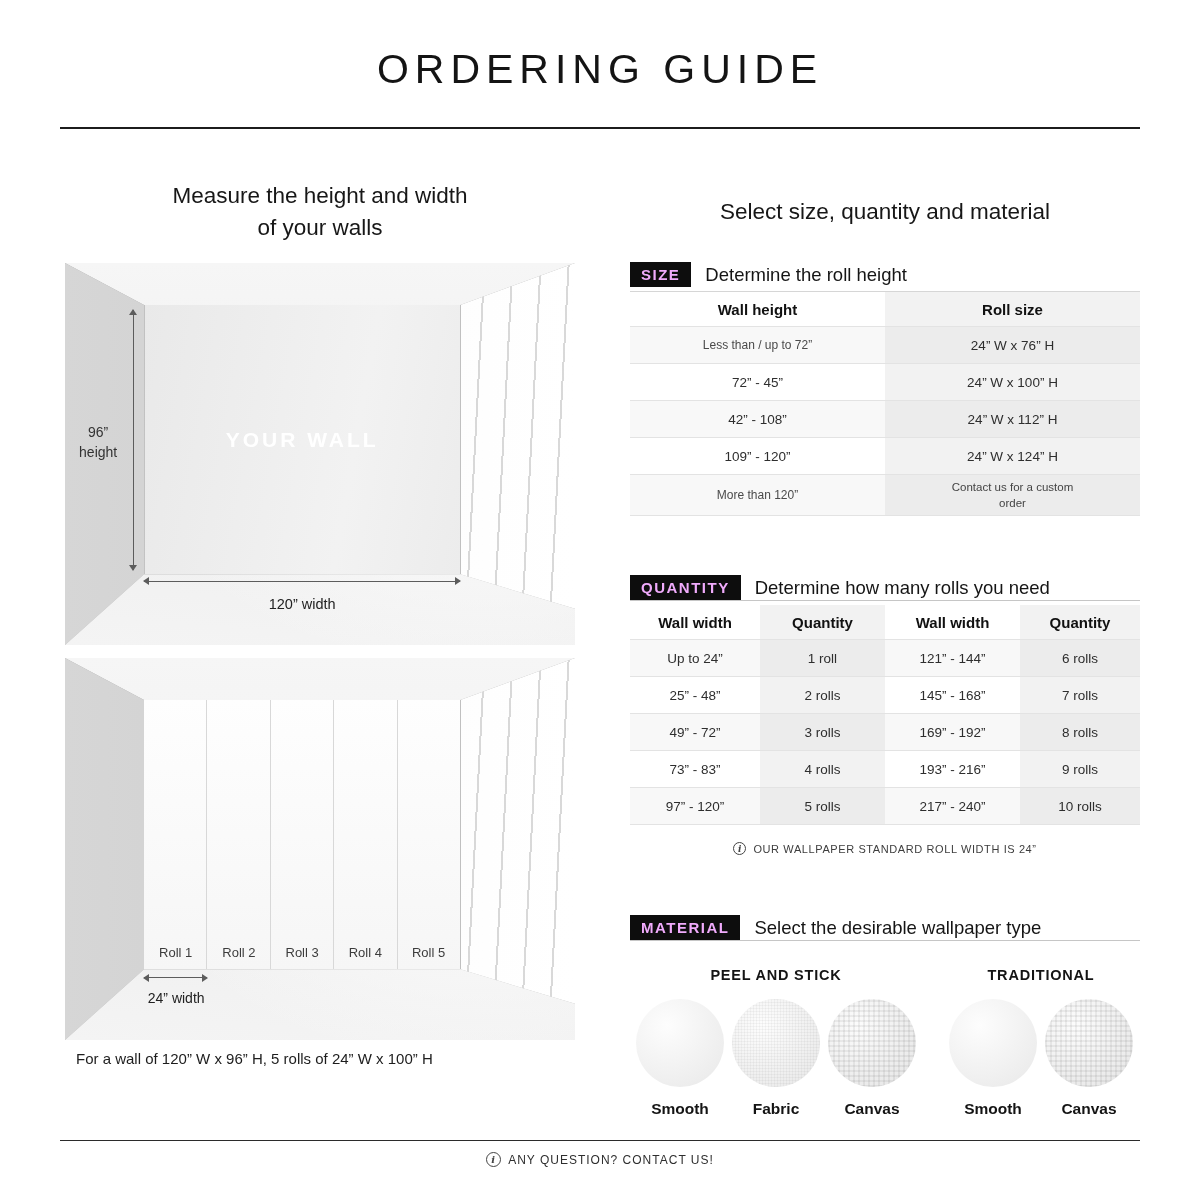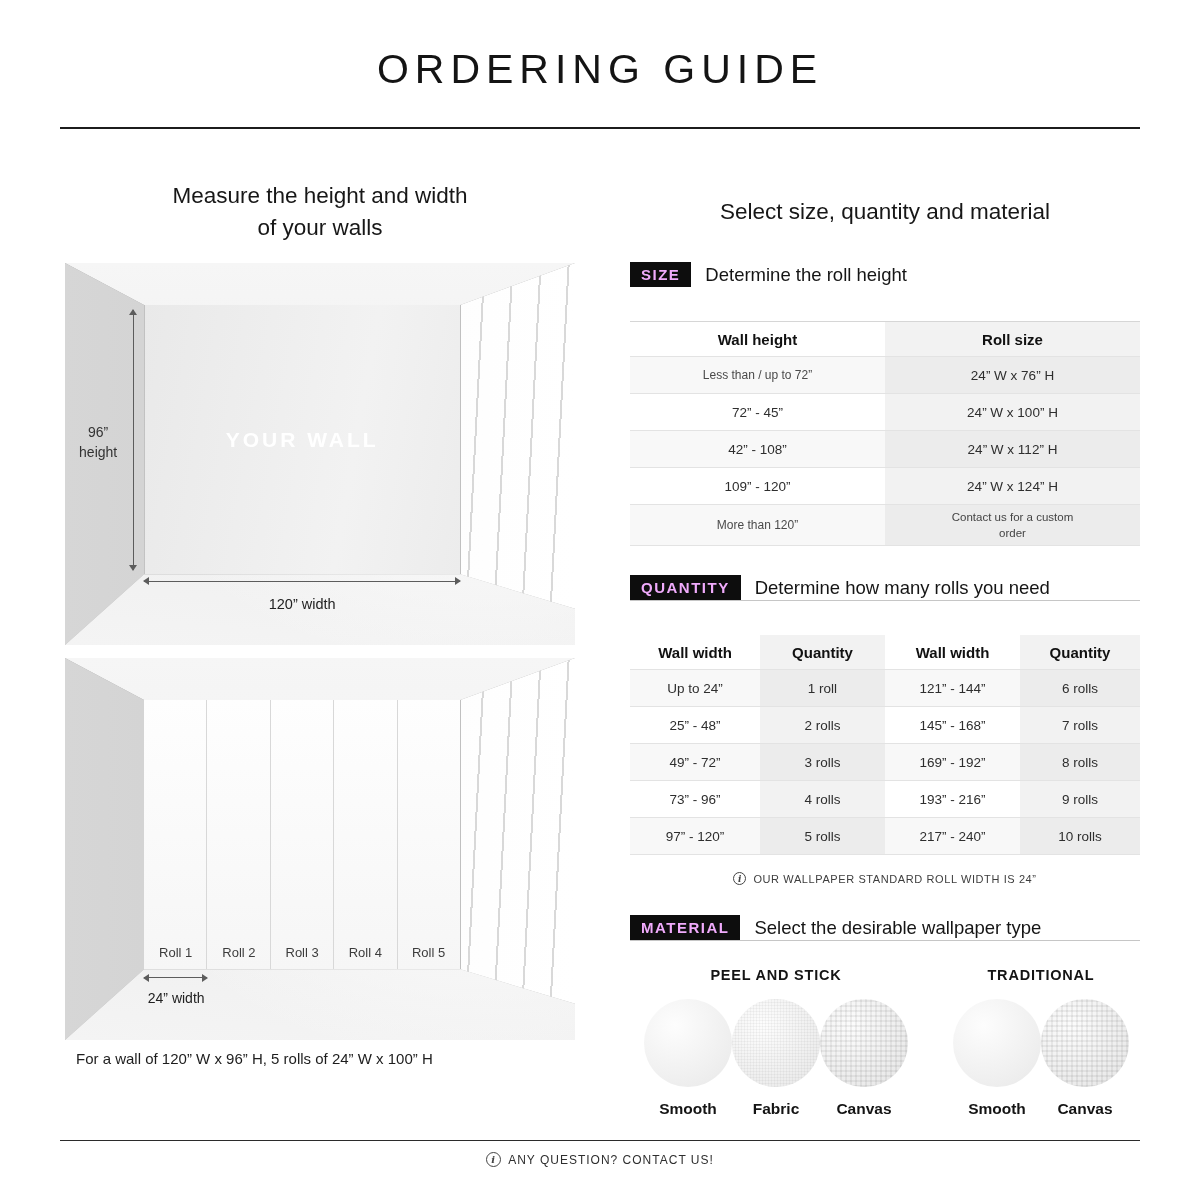--- a/index.html
+++ b/index.html
@@ -69,21 +69,21 @@
   .section { position: absolute; left: 630px; width: 510px; }
   .sec-size { top: 262px; }
   .sec-quantity { top: 575px; }
   .sec-material { top: 915px; }
   .section-head { display: flex; align-items: center; gap: 14px; }
   .section-head.underlined { border-bottom: 1px solid #c6c6c6; }
   .badge { background: #0d0d0d; color: #f0abfc; font-weight: 700; font-size: 15px; letter-spacing: 1.5px; padding: 4px 11px; white-space: nowrap; }
   .subtitle { font-size: 18.5px; color: #151515; white-space: nowrap; }
 
   
-  .tbl { margin-top: 34px; }
+  .tbl { margin-top: 4px; }
   .tbl.bordered-top { border-top: 1px solid #d6d6d6; }
   .t-row { display: grid; border-bottom: 1px solid #e3e3e3; }
   .size-grid { grid-template-columns: 1fr 1fr; }
   .qty-grid { grid-template-columns: 130px 125px 135px 120px; }
   .cell { min-height: 36px; display: flex; align-items: center; justify-content: center; text-align: center;
     font-size: 13.5px; color: #2e2e2e; padding: 2px 6px; }
   .head-cell { font-weight: 700; font-size: 15px; color: #111; min-height: 34px; }
   .gray { background: #f2f2f2; }
   .striped .t-row:nth-child(even) .cell { background: #f8f8f8; }
   .striped .t-row:nth-child(even) .cell.gray { background: #ececec; }
@@ -96,21 +96,21 @@
   .info-icon { display: inline-flex; align-items: center; justify-content: center; width: 13px; height: 13px;
     border: 1px solid #444; border-radius: 50%; font-size: 9px; font-weight: 700; color: #444;
     font-family: "DejaVu Serif", serif; font-style: italic; flex: none; }
   .footer-note .info-icon { width: 15px; height: 15px; font-size: 10px; }
 
   
   .mat-groups { margin-top: 26px; display: flex; justify-content: space-between; }
   .mat-group-peel { width: 292px; }
   .mat-group-trad { width: 198px; }
   .mat-title { text-align: center; font-weight: 700; font-size: 14.5px; letter-spacing: 0.8px; color: #141414; margin-bottom: 16px; }
-  .swatch-row { display: flex; justify-content: center; }
+  .swatch-row { display: flex; gap: 8px; justify-content: center; }
   .swatch { display: flex; flex-direction: column; align-items: center; gap: 13px; }
   .circle { width: 88px; height: 88px; border-radius: 50%; flex: none;
     background: radial-gradient(circle at 35% 30%, #fdfdfd, #ededed 75%, #e4e4e4); }
   .circle.fabric { background:
       repeating-linear-gradient(0deg, rgba(0,0,0,0.035) 0 1px, transparent 1px 3px),
       repeating-linear-gradient(90deg, rgba(0,0,0,0.035) 0 1px, transparent 1px 3px),
       radial-gradient(circle at 35% 30%, #fdfdfd, #ececec 75%, #e2e2e2); }
   .circle.canvas { background:
       repeating-linear-gradient(0deg, rgba(0,0,0,0.06) 0 2px, transparent 2px 5px),
       repeating-linear-gradient(90deg, rgba(0,0,0,0.06) 0 2px, transparent 2px 5px),
@@ -241,21 +241,21 @@
         <div class="cell">145” - 168”</div>
         <div class="cell gray">7 rolls</div>
       </div>
       <div class="t-row qty-grid">
         <div class="cell">49” - 72”</div>
         <div class="cell gray">3 rolls</div>
         <div class="cell">169” - 192”</div>
         <div class="cell gray">8 rolls</div>
       </div>
       <div class="t-row qty-grid">
-        <div class="cell">73” - 96”</div>
+        <div class="cell">73” - 83”</div>
         <div class="cell gray">4 rolls</div>
         <div class="cell">193” - 216”</div>
         <div class="cell gray">9 rolls</div>
       </div>
       <div class="t-row qty-grid">
         <div class="cell">97” - 120”</div>
         <div class="cell gray">5 rolls</div>
         <div class="cell">217” - 240”</div>
         <div class="cell gray">10 rolls</div>
       </div>

